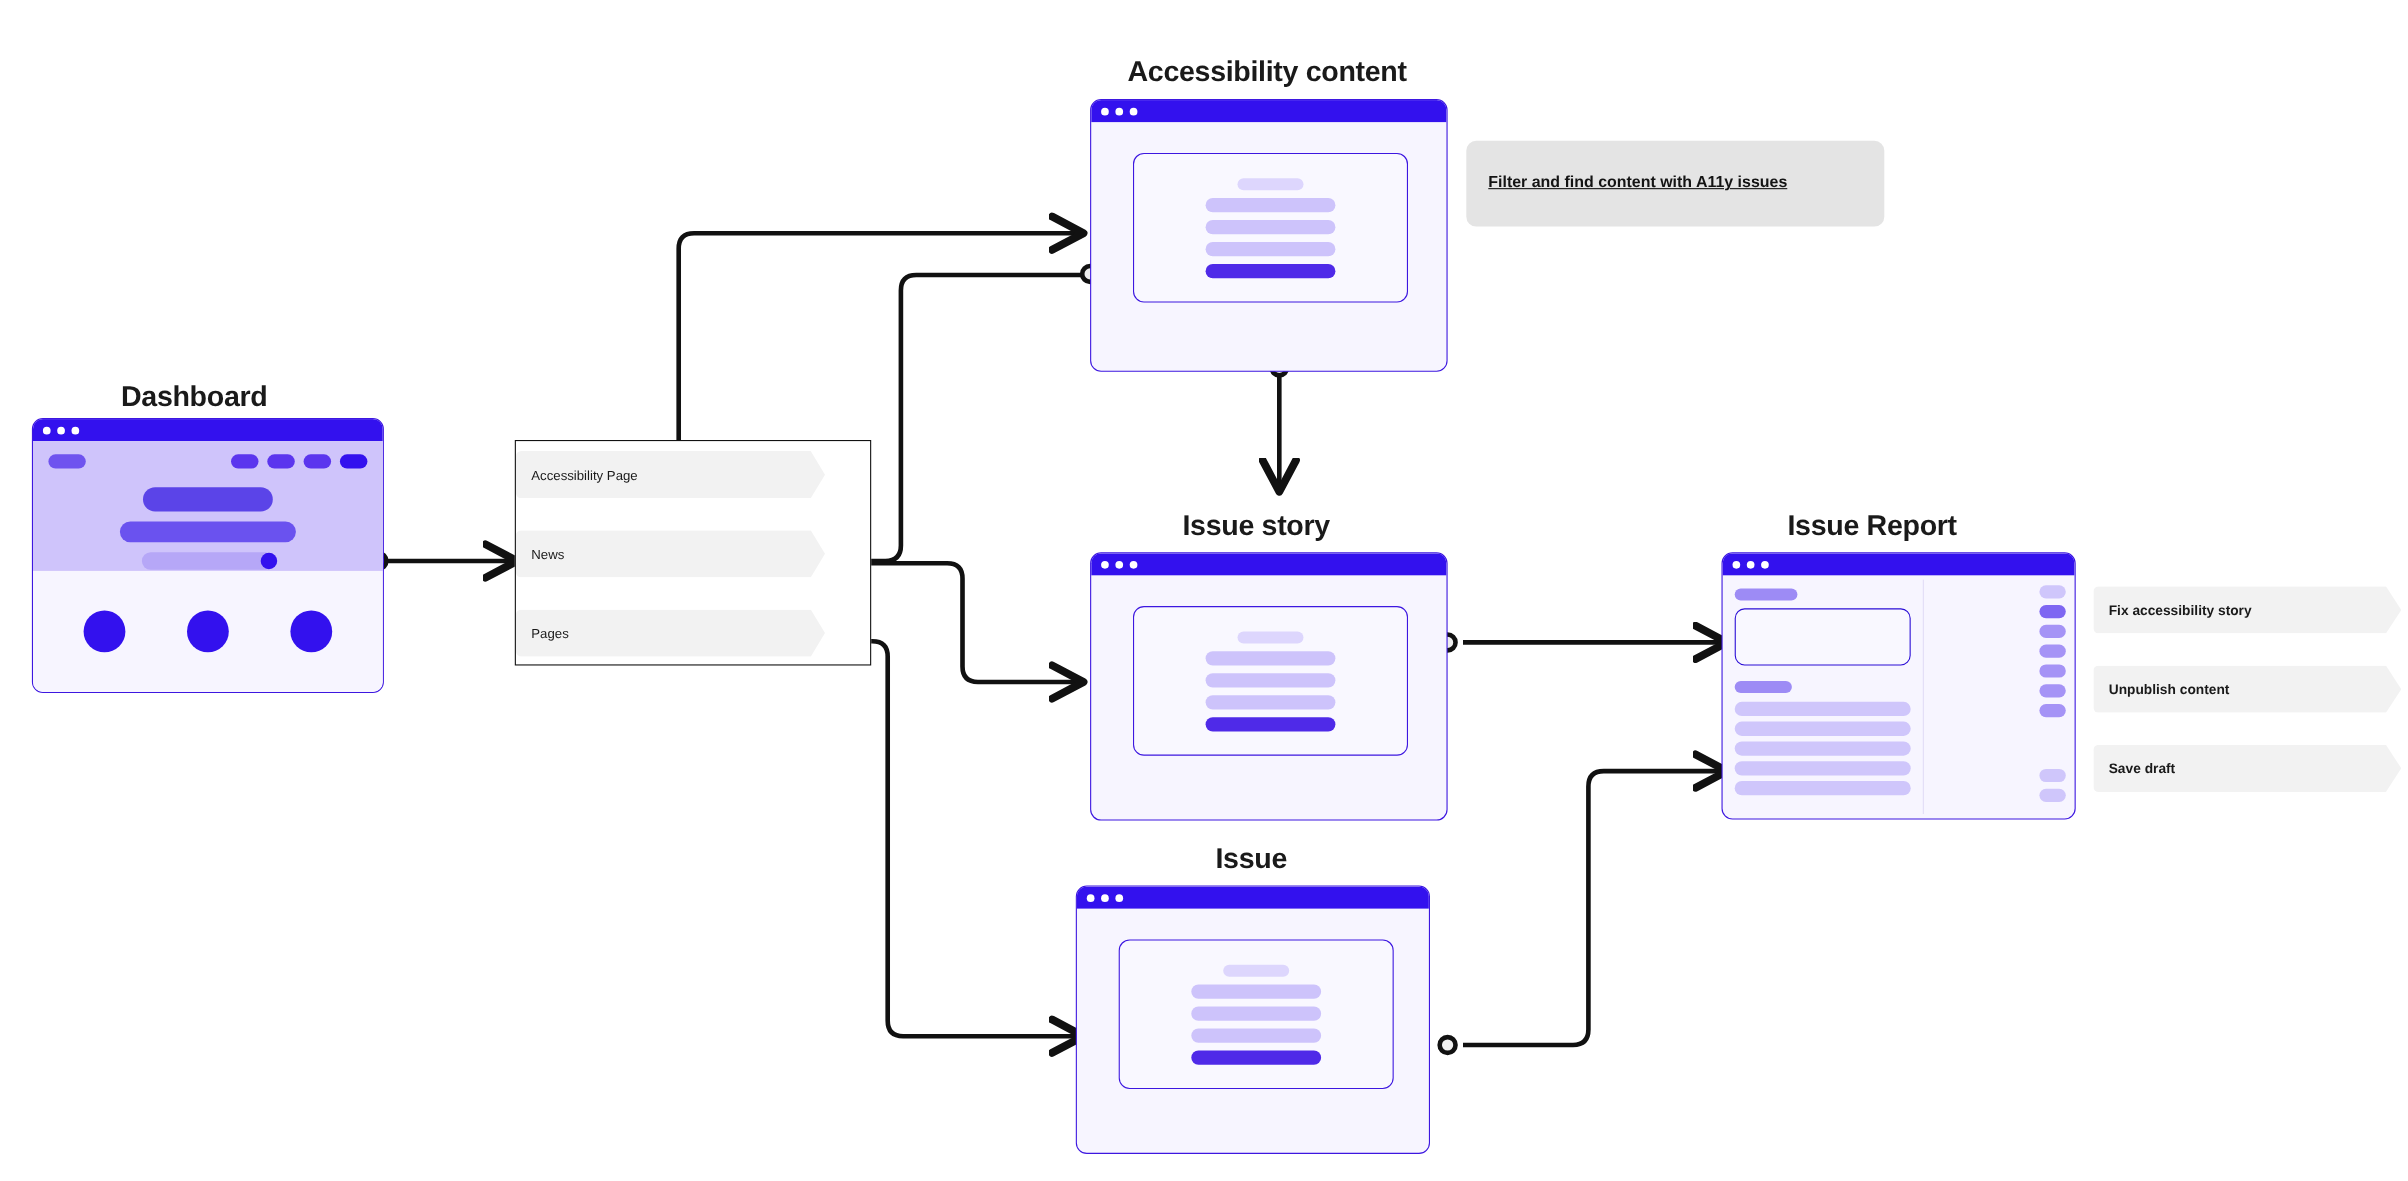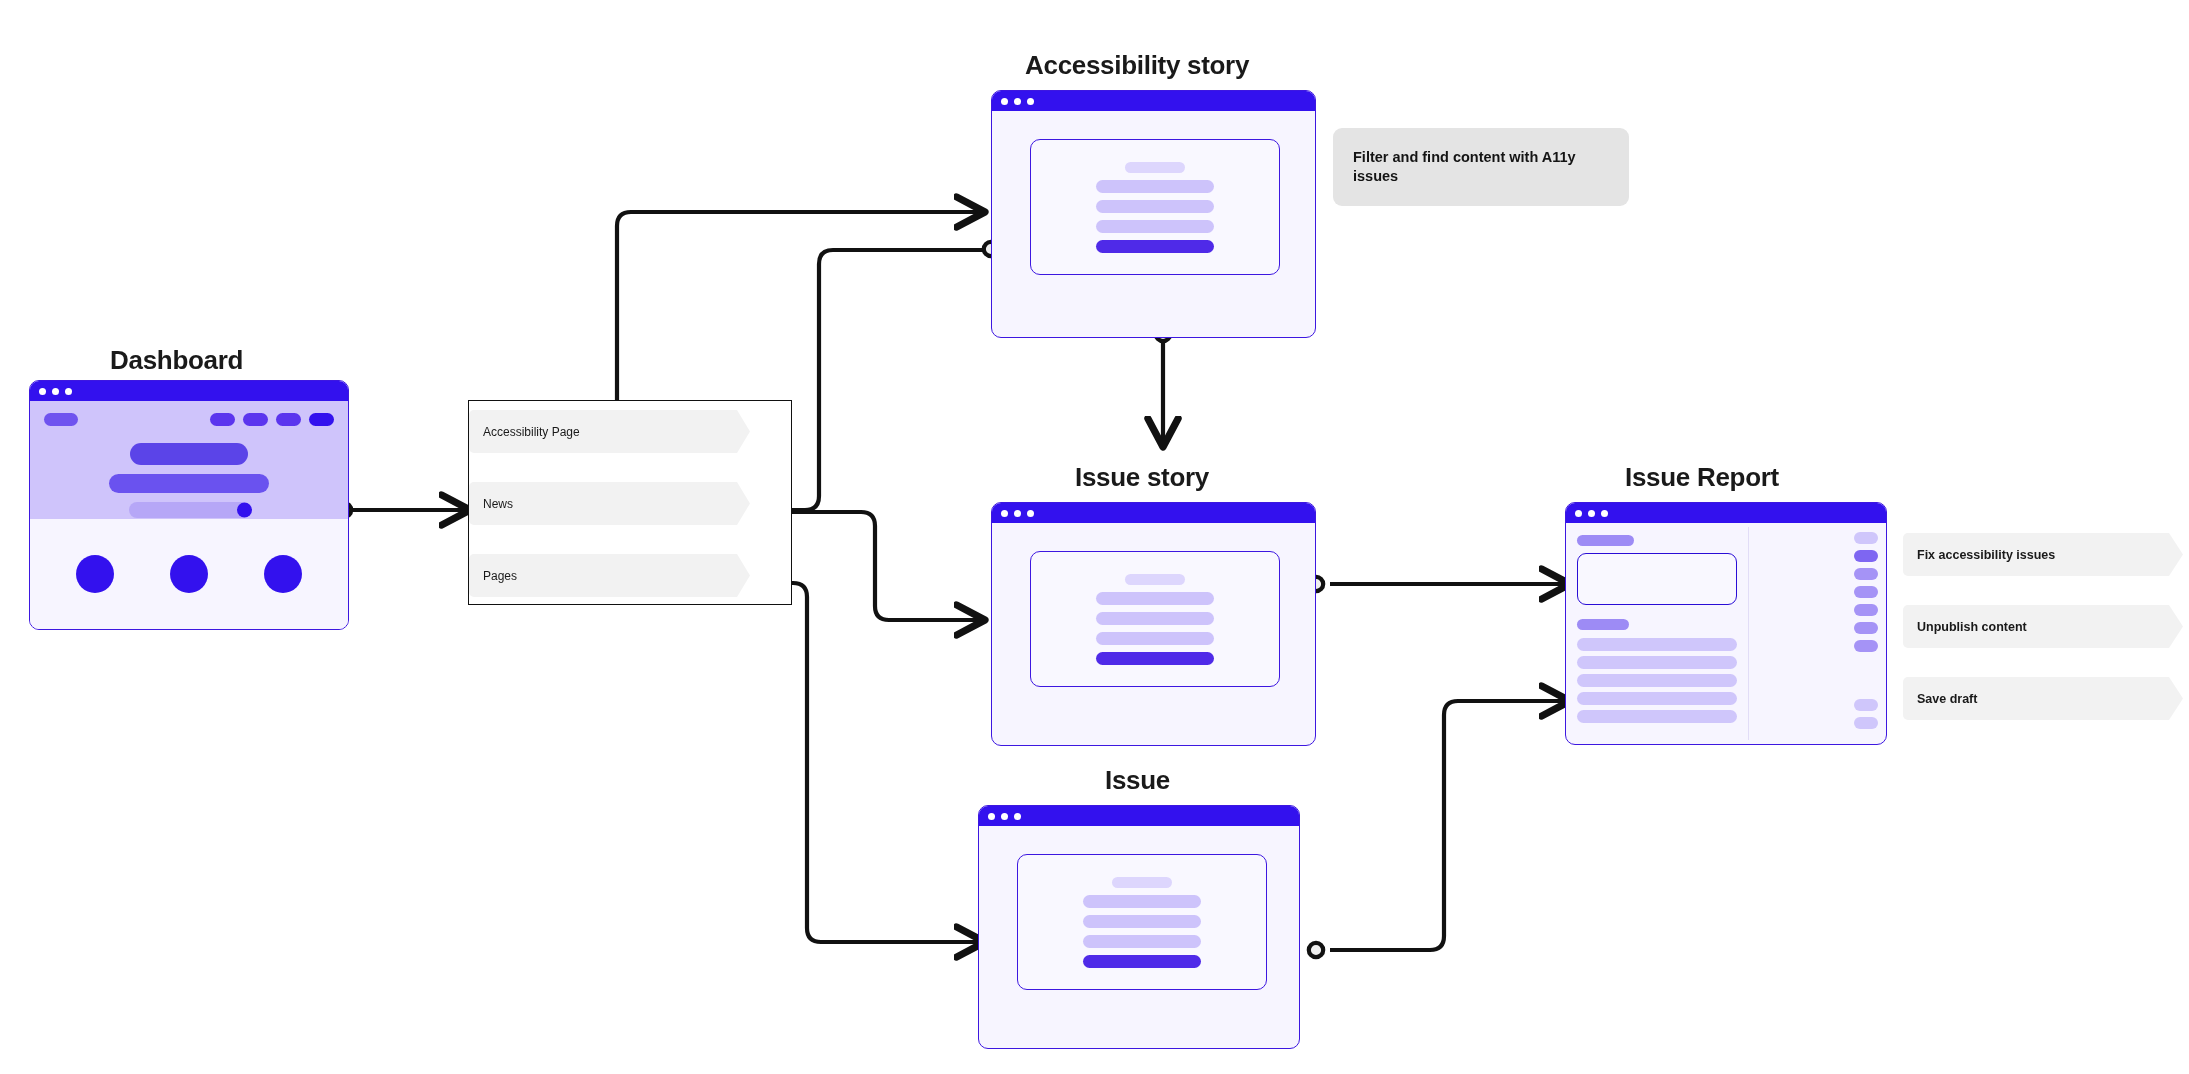--- a/index.html
+++ b/index.html
@@ -292,39 +292,39 @@
       <span>Accessibility Page</span>
     </div>
     <div class="menu-item" style="top:81px; width:281px;">
       <span>News</span>
     </div>
     <div class="menu-item" style="top:153px; width:281px;">
       <span>Pages</span>
     </div>
   </div>
 
-  <div class="card-title" style="left:1025px; top:50px;">Accessibility story</div>
+  <div class="card-title" style="left:1025px; top:50px;">Accessibility content</div>
   <div class="win" style="left:991px; top:90px; width:325px; height:248px;">
     <div class="win-bar">
       <i></i>
       <i></i>
       <i></i>
     </div>
     <div class="win-body">
       <div class="panel" style="left:38px; top:28px; width:250px; height:136px;">
         <span class="ph-title"></span>
         <span class="ph-line"></span>
         <span class="ph-line"></span>
         <span class="ph-line"></span>
         <span class="ph-cta"></span>
       </div>
     </div>
   </div>
 
-  <div class="note" style="left:1333px; top:128px; width:296px; height:78px;">
+  <div class="note" style="left:1333px; top:128px; width:380px; height:78px;text-decoration:underline;">
     <span>Filter and find content with A11y issues</span>
   </div>
 
   <div class="card-title" style="left:1075px; top:462px;">Issue story</div>
   <div class="win" style="left:991px; top:502px; width:325px; height:244px;">
     <div class="win-bar">
       <i></i>
       <i></i>
       <i></i>
     </div>
@@ -388,21 +388,21 @@
         <div class="ir-pill"></div>
         <div class="ir-side-bottom">
           <div class="ir-pill light"></div>
           <div class="ir-pill light"></div>
         </div>
       </div>
     </div>
   </div>
 
   <div class="action" style="left:1903px; top:533px; width:280px;">
-    <span>Fix accessibility issues</span>
+    <span>Fix accessibility story</span>
   </div>
   <div class="action" style="left:1903px; top:677px; width:280px;">
     <span>Save draft</span>
   </div>
   <div class="action" style="left:1903px; top:605px; width:280px;">
     <span>Unpublish content</span>
   </div>
 
 </div>
 

